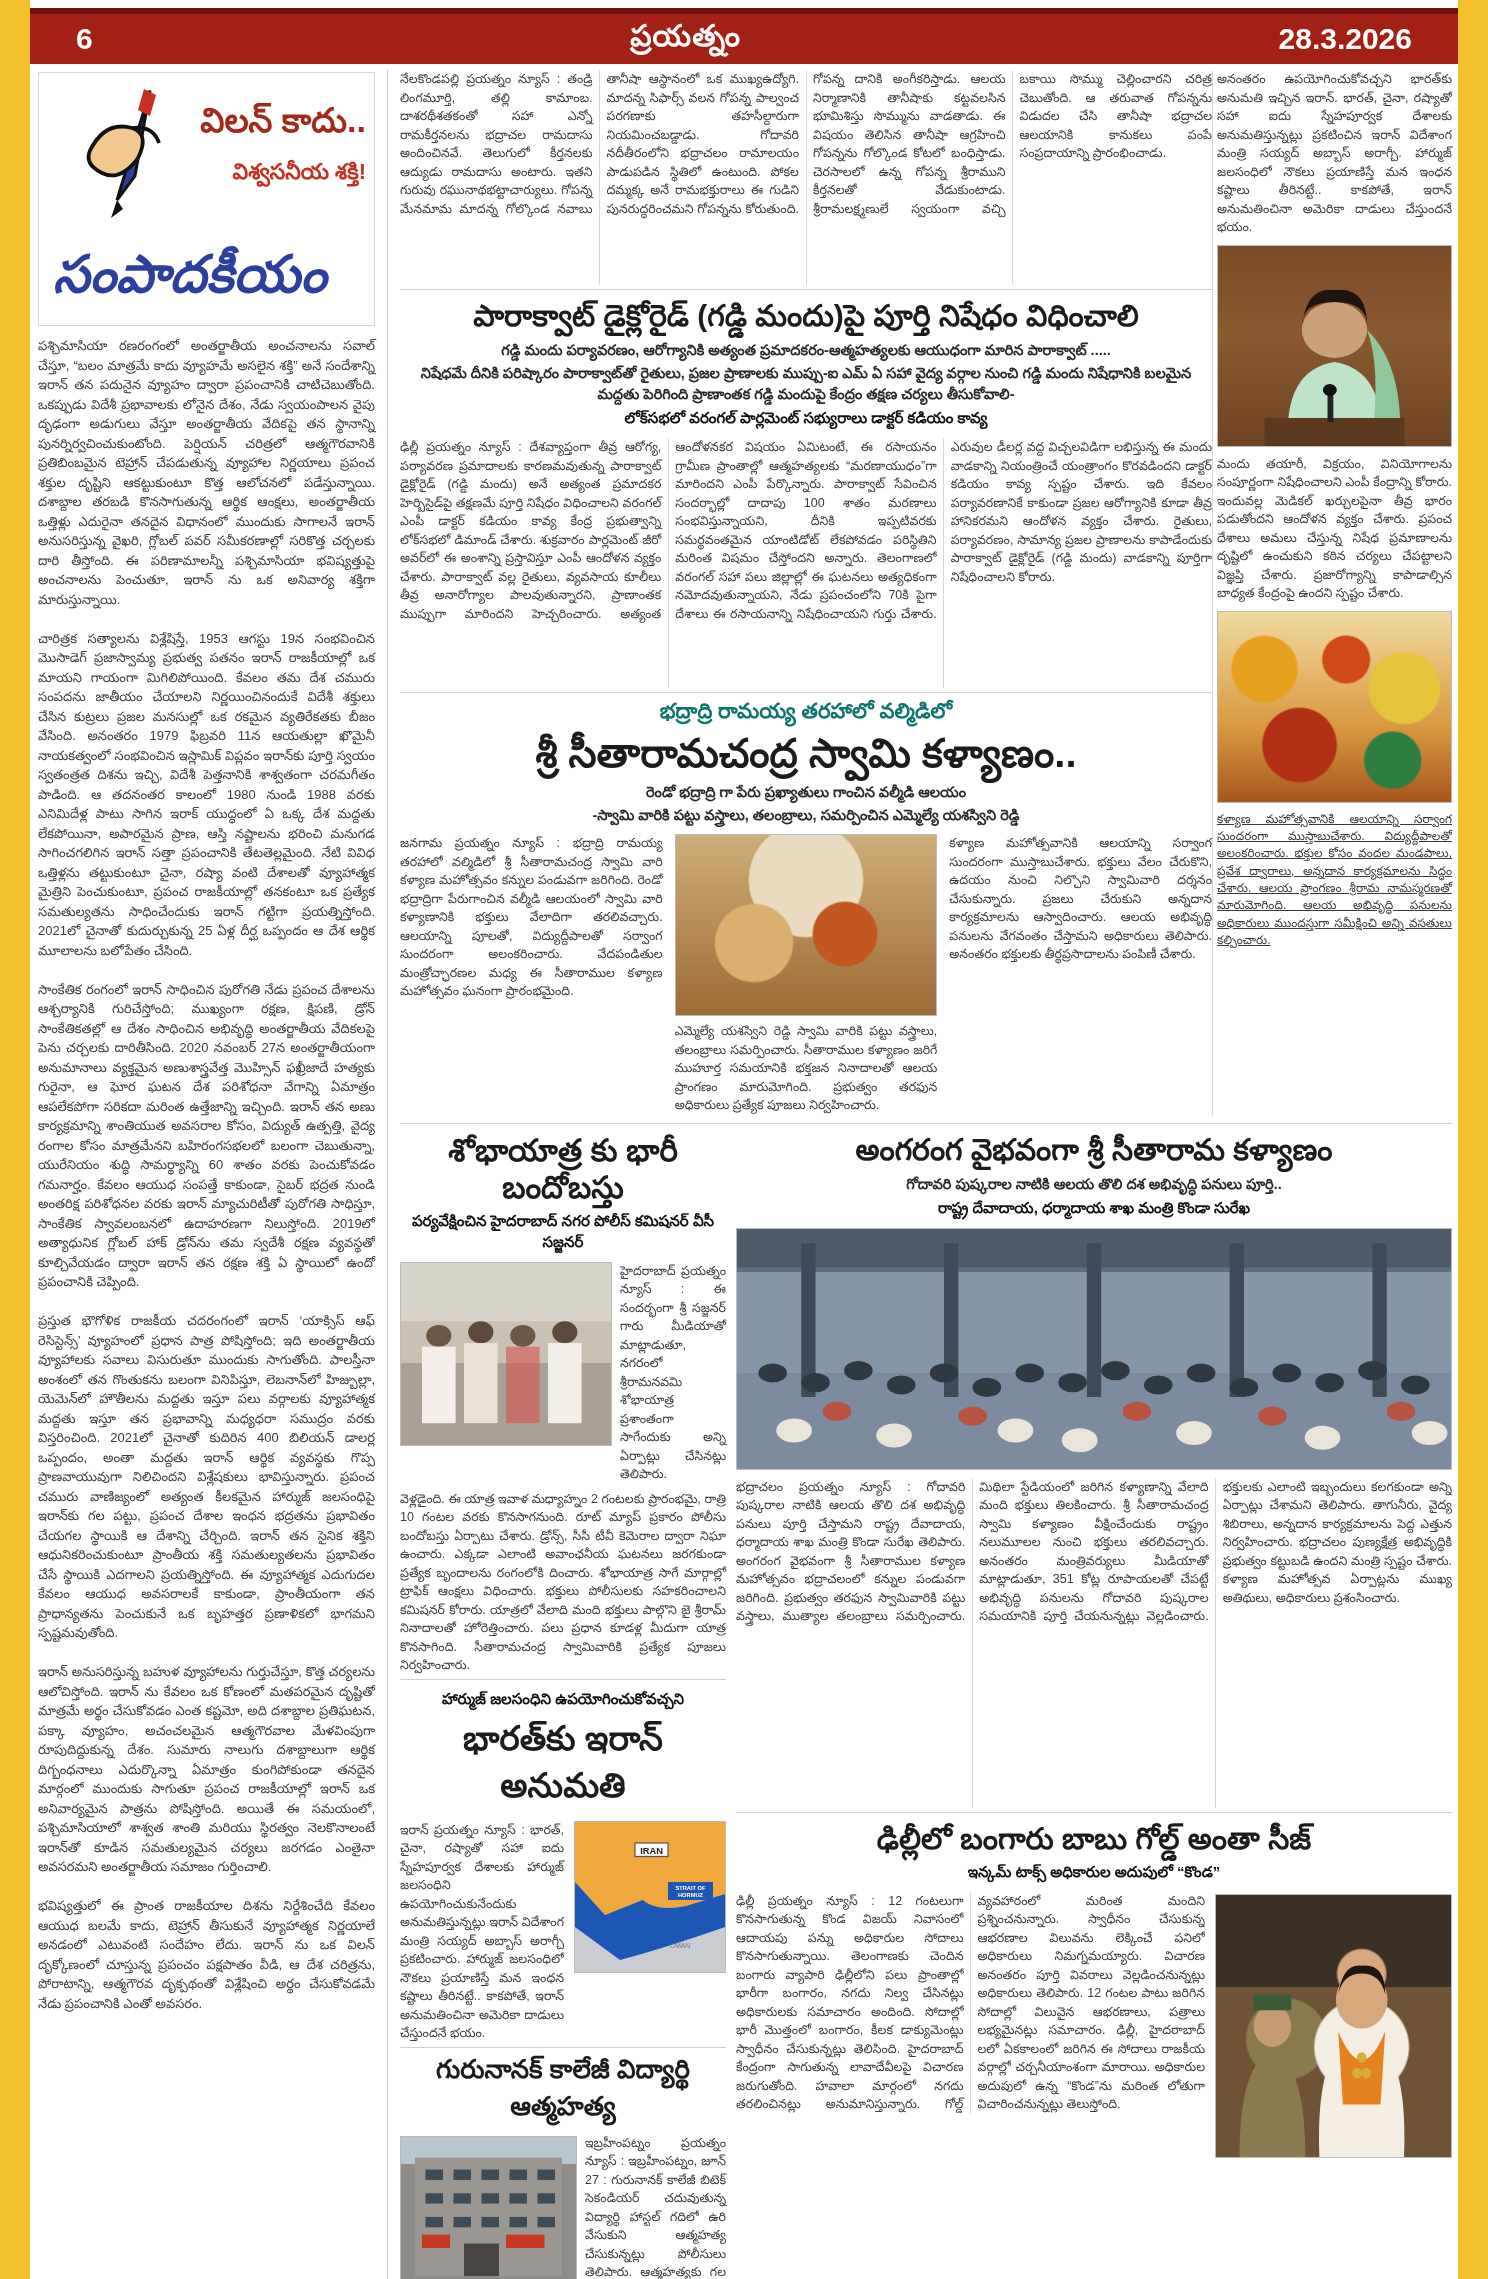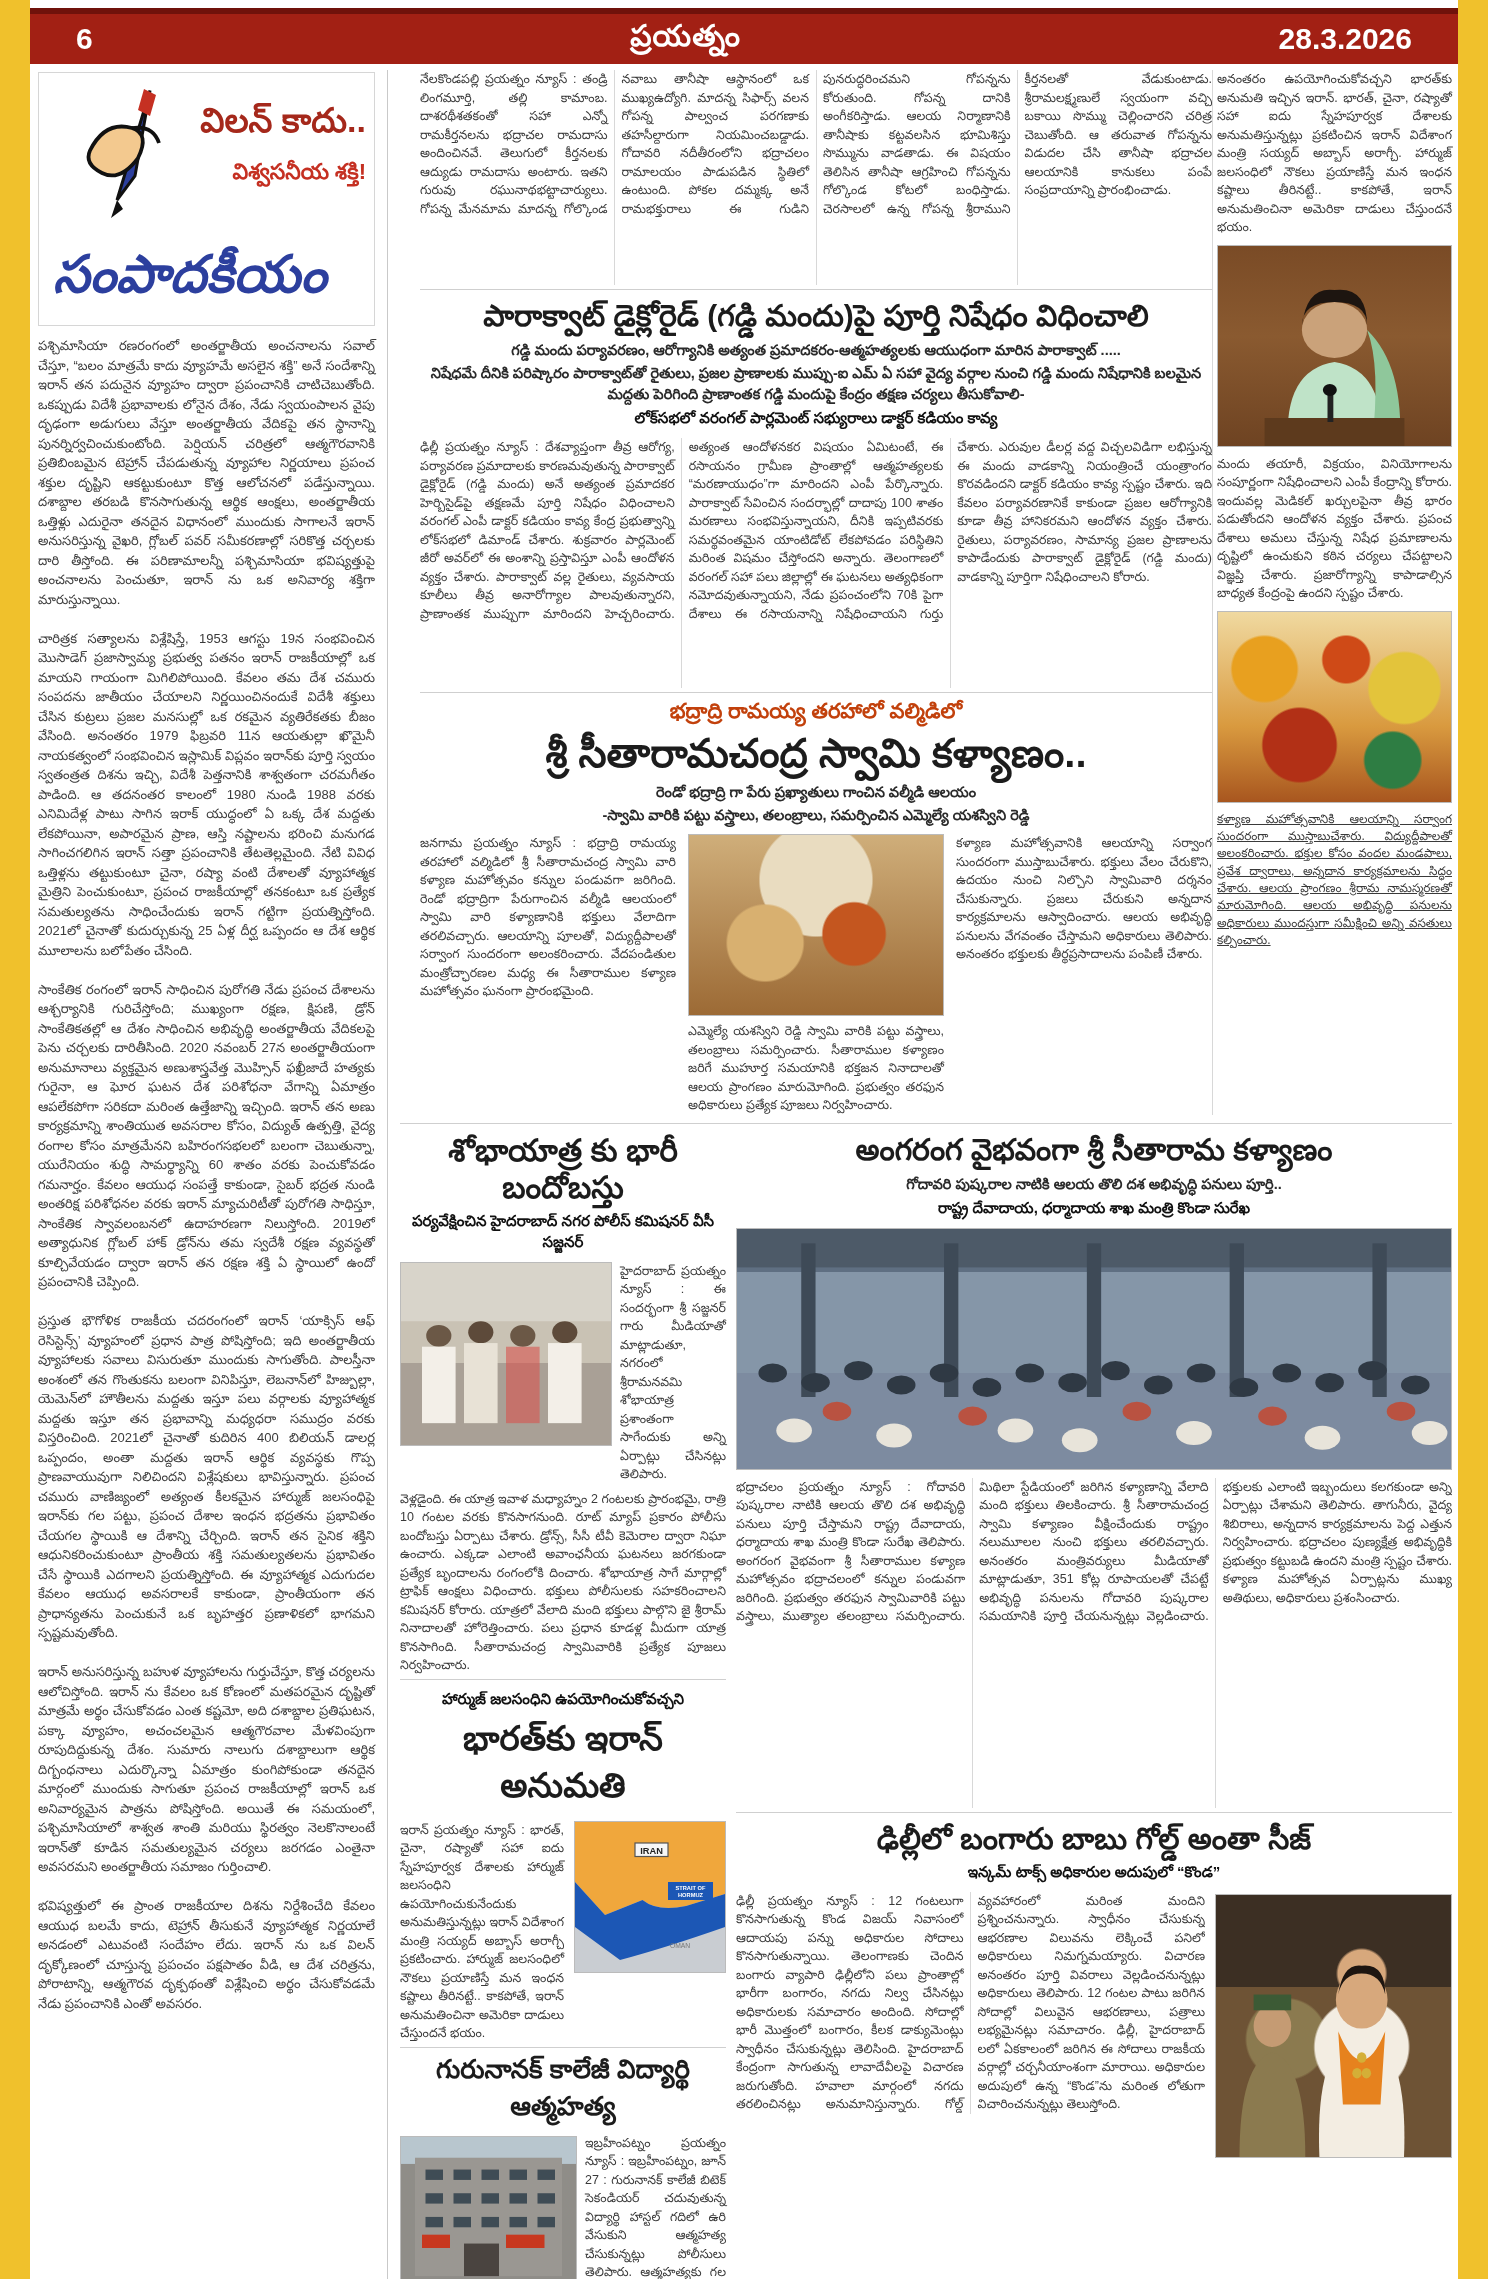--- a/index.html
+++ b/index.html
@@ -34,33 +34,33 @@
   .edit-sign{position:absolute;left:14px;bottom:8px;color:#2c3f9e;font-size:52px;
     font-family:"DejaVu Serif","Liberation Serif",serif;font-style:italic;font-weight:bold;}
   .edit-body{font-size:13px;line-height:1.5;text-align:justify;white-space:pre-line;color:#3a3a3a;}
 
   
   .main{display:flex;flex-direction:column;gap:8px;}
   .lead-head{text-align:center;font-weight:bold;color:#1c1c1c;padding:4px 0 8px 0;border-bottom:1px solid #cfcfcf;}
   .lead-head .l1{font-size:25px;margin-bottom:8px;}
   .lead-head .l2{font-size:25px;}
 
-  .row-a{display:grid;grid-template-columns:1fr 240px;margin-left:20px;}
+  .row-a{display:grid;grid-template-columns:1fr 240px;}
   .row-b{display:grid;grid-template-columns:326px 1fr;gap:10px;border-top:1px solid #cfcfcf;padding-top:6px;}
 
   .small-body{font-size:12.5px;line-height:1.48;text-align:justify;color:#3a3a3a;}
   .cols-4{column-count:4;column-gap:14px;column-rule:1px solid #d8d8d8;height:215px;overflow:hidden;}
   .cols-3{column-count:3;column-gap:14px;column-rule:1px solid #d8d8d8;overflow:hidden;}
   .cols-2{column-count:2;column-gap:14px;column-rule:1px solid #d8d8d8;overflow:hidden;}
 
   .article{border-top:1px solid #cfcfcf;padding-top:6px;margin-top:4px;}
   .hl{color:#1c1c1c;font-weight:bold;text-align:center;}
   .hl-xl{font-size:30px;line-height:1.2;margin:2px 0 6px 0;}
   .hl-xxl{font-size:40px;line-height:1.15;margin:2px 0 6px 0;}
-  .kicker{font-size:21px;font-weight:bold;text-align:center;color:#c2410c;margin-bottom:2px;}
+  .kicker{font-size:21px;font-weight:bold;text-align:center;color:#0f766e;margin-bottom:2px;}
   .deck{font-size:14.5px;font-weight:bold;text-align:center;color:#2a2a2a;line-height:1.45;margin:2px 10px;}
   .deck-strong{font-size:15px;font-weight:bold;text-align:center;color:#111;margin:4px 0 8px 0;}
 
   .photo{position:relative;overflow:hidden;border:1px solid #bbb;}
   .photo svg{position:absolute;inset:0;width:100%;height:100%;}
 
   
   .rail{border-left:1px solid #d8d8d8;padding-left:4px;display:flex;flex-direction:column;gap:8px;}
   .photo-mp{height:200px;background:linear-gradient(180deg,#7a4b26 0%,#8a5a30 45%,#6e4322 100%);}
   .photo-kalyanam{height:190px;background:

